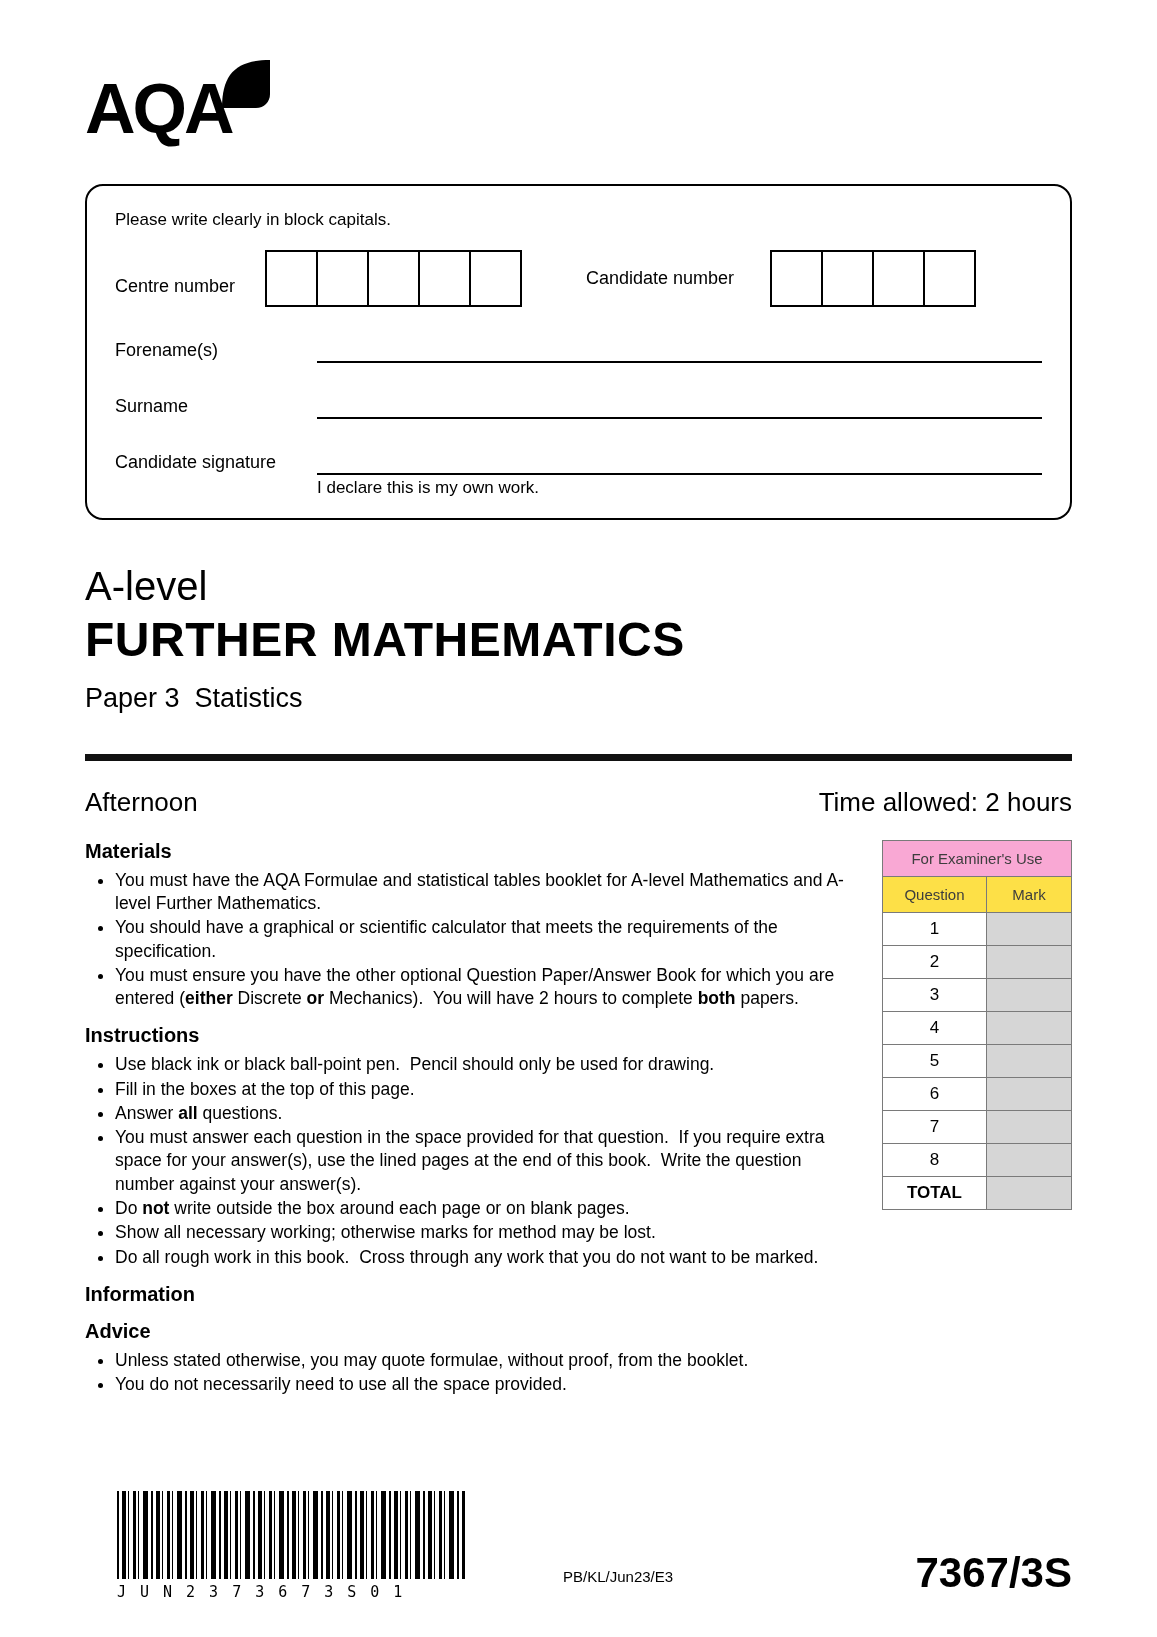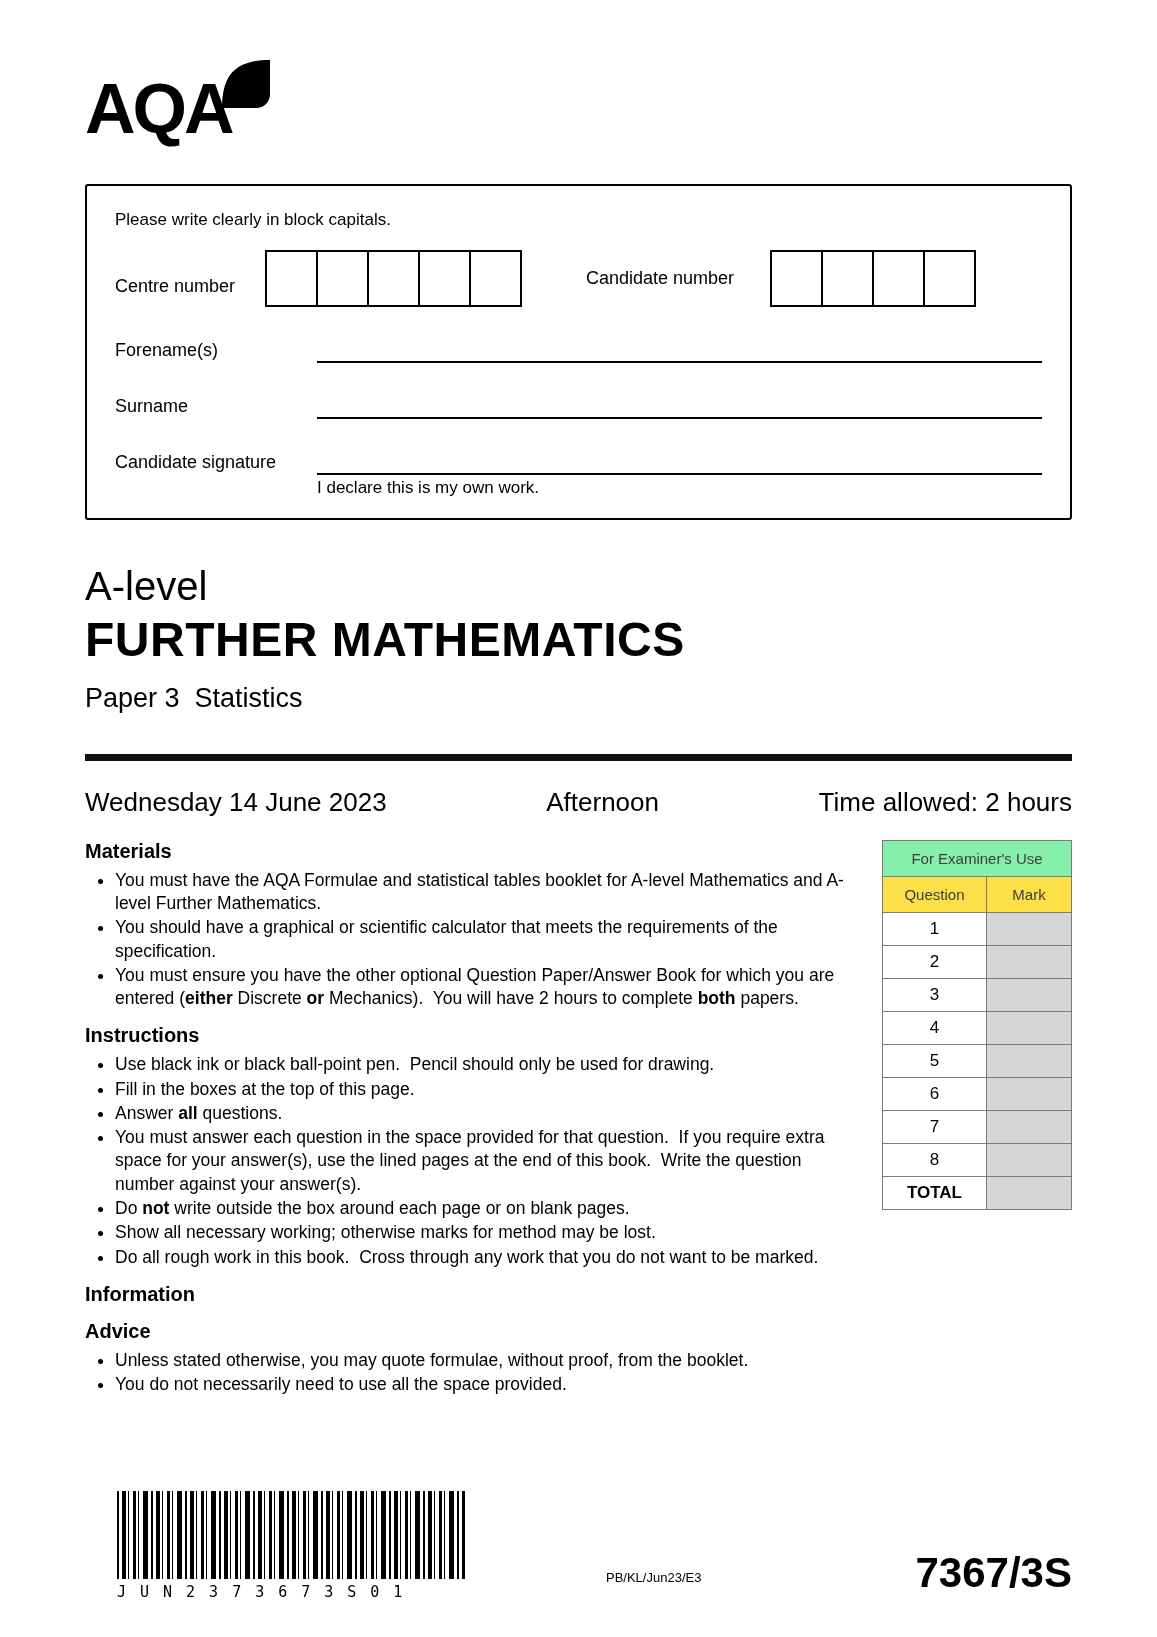--- a/index.html
+++ b/index.html
@@ -20,21 +20,21 @@
   .logo-text {
     font-size: 70px; font-weight: bold; letter-spacing: -3px; line-height: 1;
     color: #000;
   }
   .logo-leaf { margin-left: -12px; transform: translateY(-16px); }
 
   
   .cand-box {
     margin-top: 40px;
     border: 2.5px solid #000;
-    border-radius: 3px;
+    border-radius: 18px;
     padding: 24px 28px 20px 28px;
   }
   .cand-instruction { font-size: 17px; }
   .num-row { display: flex; align-items: center; margin-top: 20px; }
   .num-label { font-size: 18px; }
   .num-label.first { width: 150px; margin-top: 16px; }
   .num-label.second { margin-left: 64px; width: 168px; }
   .box-group { display: flex; }
   .box-group.second { margin-left: 16px; }
   .digit-box {
@@ -67,21 +67,21 @@
   .sec-heading.first { margin-top: 0; }
   .bullets { margin: 6px; padding-left: 24px; font-size: 17.5px; line-height: 1.33; }
   .bullets li { margin: 1px 0; white-space: pre-wrap; }
   .bullets .b { font-weight: bold; }
 
   
   .ex-table { width: 100%; border-collapse: collapse; table-layout: fixed; }
   .ex-table td, .ex-table th {
     border: 1px solid #7a7a7a; text-align: center; font-weight: normal;
   }
-  .ex-title { font-size: 15px; color: #3d3d3d; height: 36px; background: #86efac; }
+  .ex-title { font-size: 15px; color: #3d3d3d; height: 36px; background: #f9a8d4; }
   .ex-colhead { font-size: 15px; color: #3d3d3d; height: 36px; background: #fde047; }
   .q-cell { font-size: 17px; height: 33px; background: #fff; }
   .q-cell.total { font-weight: bold; }
   .mark-cell { background: #d6d6d6; height: 33px; }
   .ex-table col.c1 { width: 55%; }
   .ex-table col.c2 { width: 45%; }
 
   
   .barcode-wrap { position: absolute; left: 85px; bottom: 36px; width: 348px; margin-left: 32px; }
   .barcode {
@@ -92,21 +92,21 @@
       #000 11px, #000 12px, #fff 12px, #fff 16px,
       #000 16px, #000 19px, #fff 19px, #fff 21px,
       #000 21px, #000 22px, #fff 22px, #fff 26px,
       #000 26px, #000 31px, #fff 31px, #fff 34px);
   }
   .barcode-text {
     margin-top: 4px;
     font-family: "DejaVu Sans Mono", monospace;
     font-size: 15px; letter-spacing: 14px; white-space: nowrap;
   }
-  .print-ref { position: absolute; left: 606px; bottom: 52px; font-size: 13px; }
+  .print-ref { position: absolute; left: 563px; bottom: 52px; font-size: 15px; }
   .paper-code { position: absolute; right: 85px; bottom: 40px; font-size: 42px; font-weight: bold; margin-left: 32px; }
 </style>
 </head>
 <body>
 
 <div class="page">
   <div class="content">
 
     <div class="logo-row">
       <span class="logo-text">AQA</span>
@@ -156,21 +156,20 @@
       <div class="declaration">I declare this is my own work.</div>
     </div>
 
     <div class="title-level">A-level</div>
     <div class="title-subject">FURTHER MATHEMATICS</div>
     <div class="title-paper">Paper 3  Statistics</div>
 
     <div class="rule"></div>
 
     <div class="session-row">
-      <span>Wednesday 14 June 2023</span>
       <span>Afternoon</span>
       <span>Time allowed: 2 hours</span>
     </div>
 
     <div class="main">
       <div class="main-left">
         <div class="sec-heading first">Materials</div>
         <ul class="bullets">
             <li><span>You must have the AQA Formulae and statistical tables booklet for A-level Mathematics and A-level Further Mathematics.</span></li>
             <li><span>You should have a graphical or scientific calculator that meets the requirements of the specification.</span></li>

